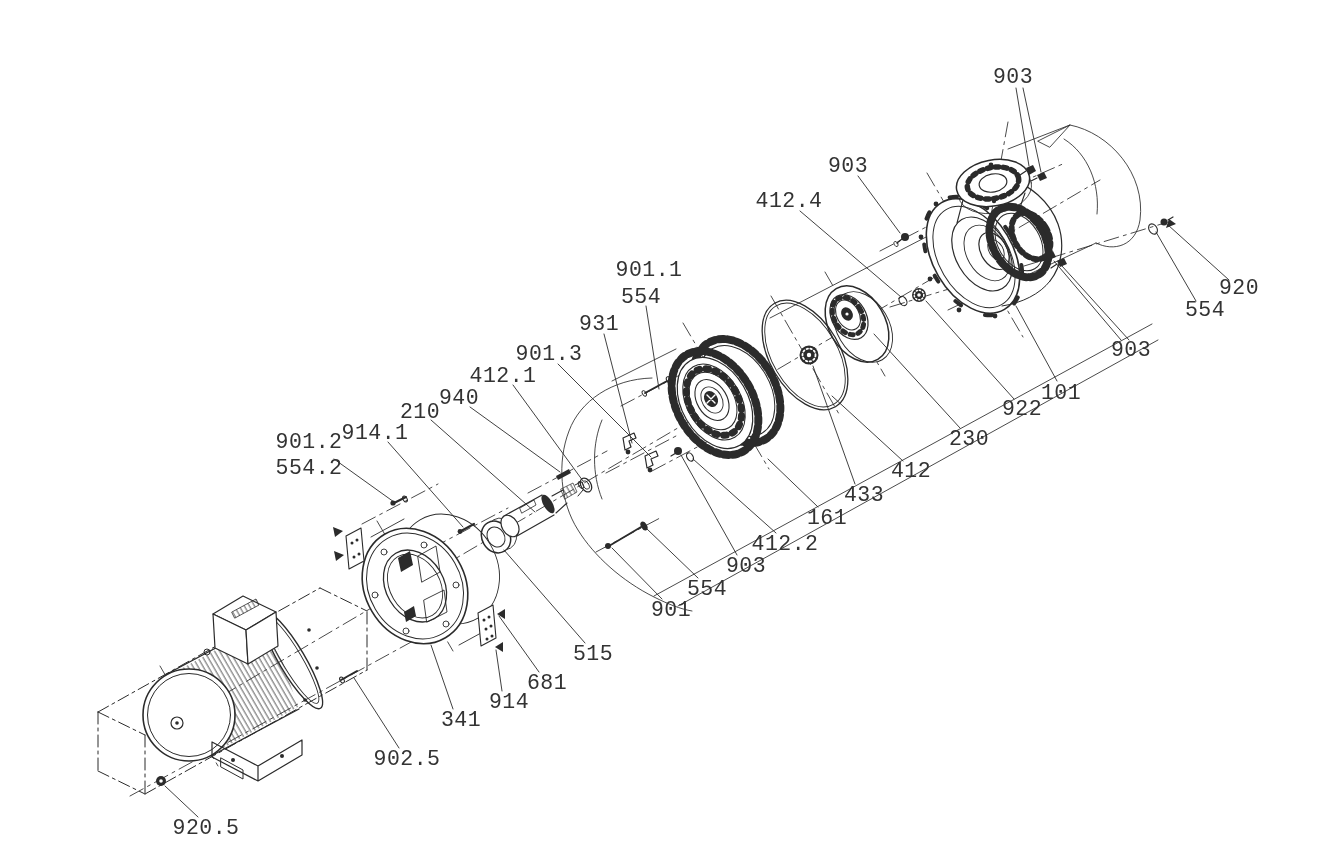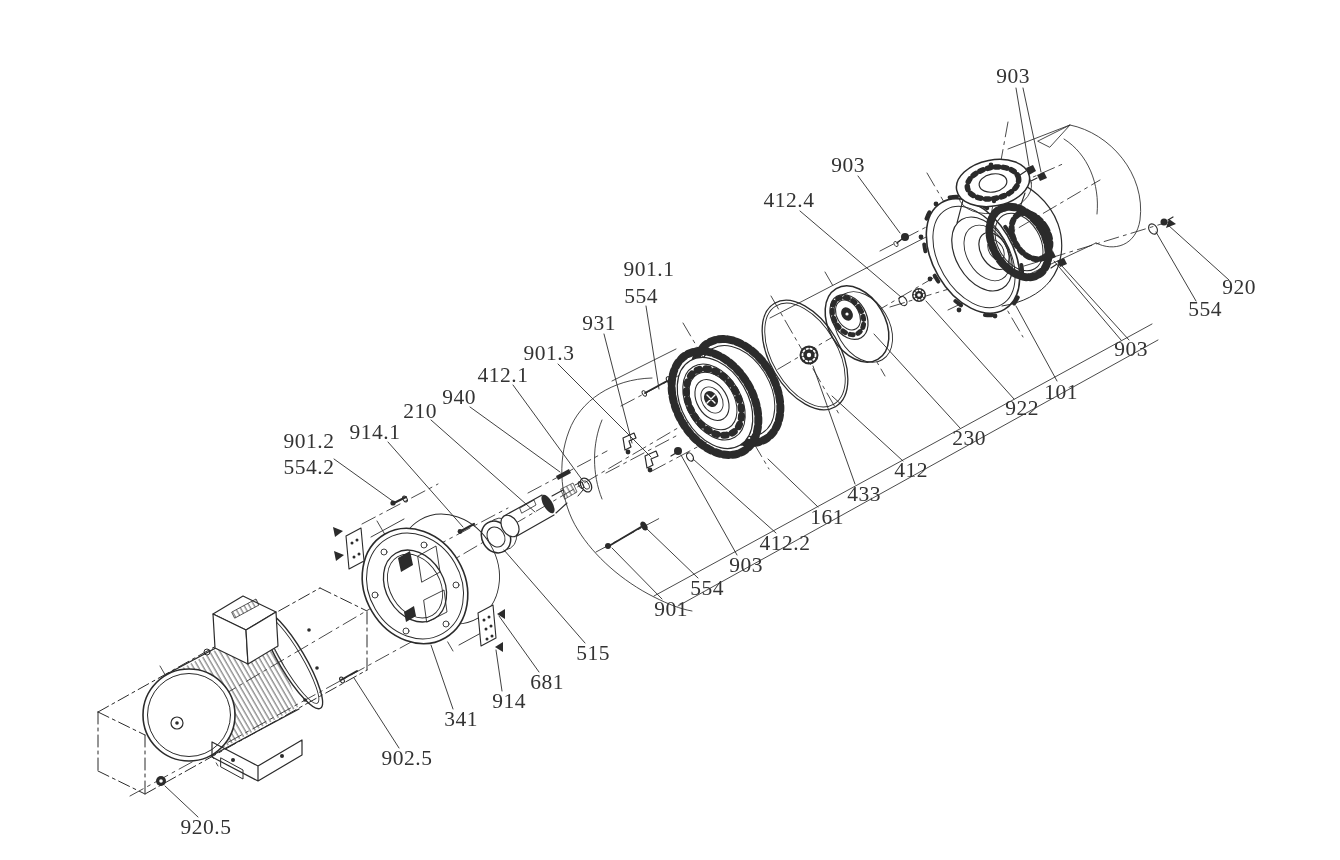--- a/index.html
+++ b/index.html
@@ -1,17 +1,17 @@
 <!DOCTYPE html>
 <html><head>
 <meta charset="utf-8">
 <style>
   html,body{margin:0;padding:0;background:#fff;}
   .stage{position:relative;width:1340px;height:860px;background:#fff;overflow:hidden;
-         font-family:Liberation Serif, serif;}
+         font-family:Liberation Mono, monospace;}
   svg{position:absolute;left:0;top:0;}
   text.callout{font-size:21.5px;fill:#333333;letter-spacing:0.5px;}
 </style>
 </head>
 <body>
 
 <div class="stage">
 <svg width="1340" height="860" viewBox="0 0 1340 860">
   <defs>
     <pattern id="fins" width="4.4" height="9" patternUnits="userSpaceOnUse" patternTransform="rotate(-30)">

